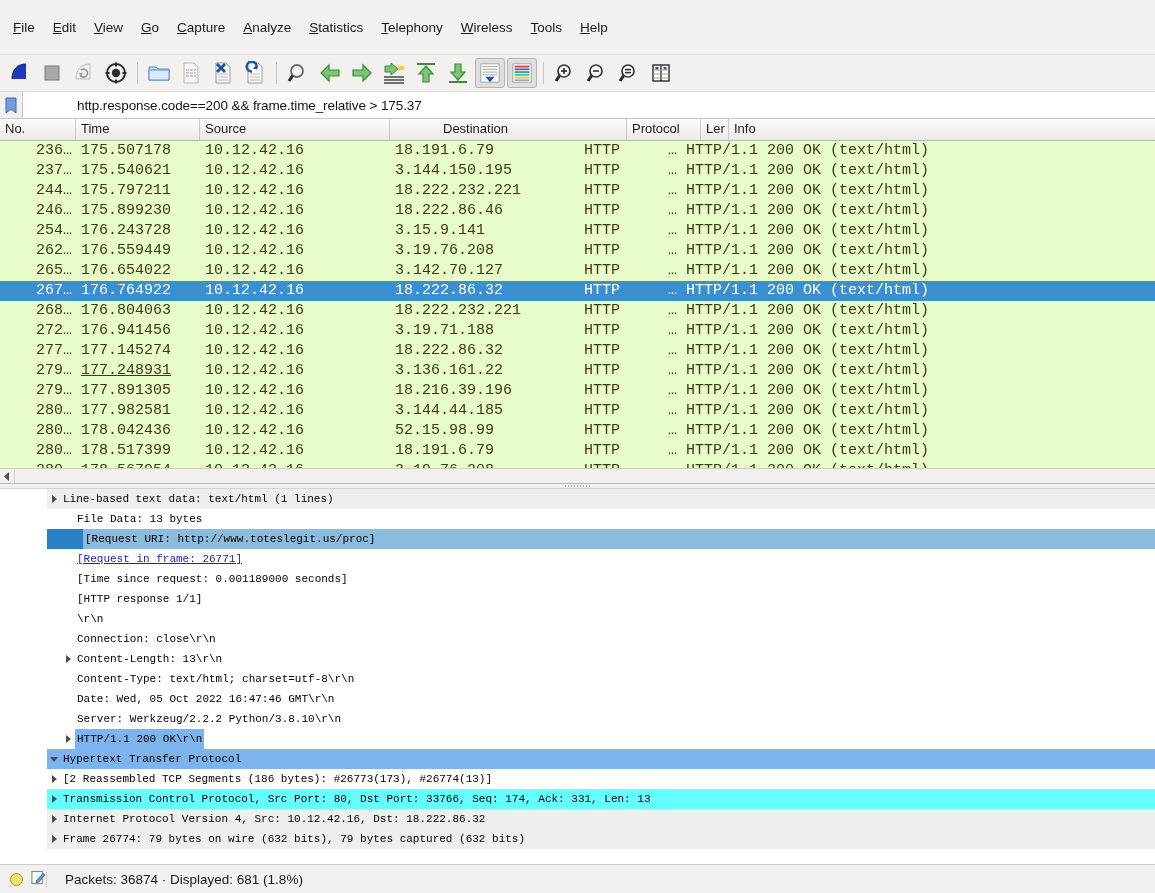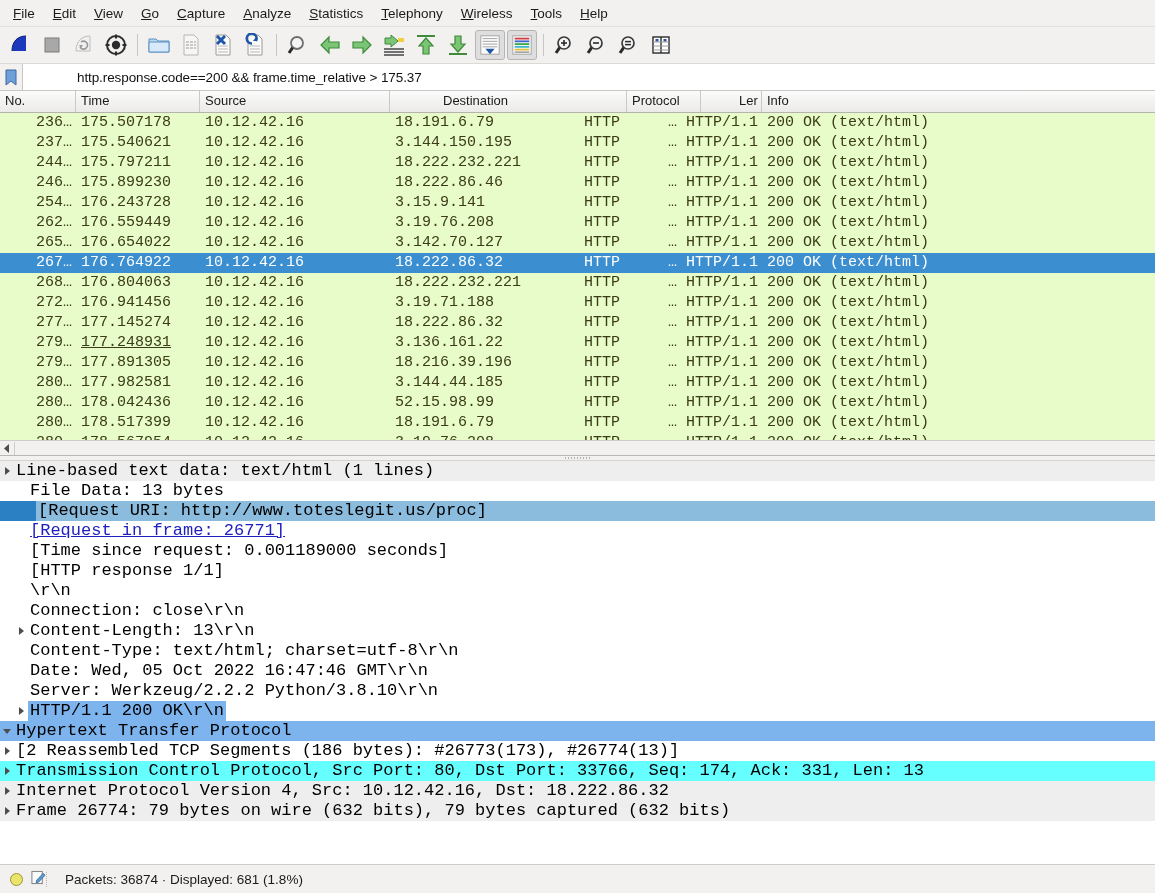--- a/index.html
+++ b/index.html
@@ -8,21 +8,21 @@
     background:#ffffff;
     font-family:"Liberation Sans",sans-serif;
     font-size:13px;color:#000;
     -webkit-font-smoothing:antialiased;
   }
   .app{width:1155px;height:893px;display:flex;flex-direction:column;background:#f2f1f0;}
 
   
   .menubar{
     height:26px;display:flex;align-items:center;
-    background:#f2f1f0;padding:0 4px;
+    background:#f2f1f0;padding:14px 4px;
     border-bottom:1px solid #e3e1de;
     flex:0 0 26px;
   }
   .menu-item{
     padding:3px 9px;font-size:13.5px;color:#1a1a1a;
     cursor:default;white-space:nowrap;border-radius:2px;
   }
   .menu-item u{text-decoration:underline;}
 
   
@@ -84,22 +84,23 @@
     display:flex;align-items:center;
   }
   .hscroll .arrow{
     width:14px;height:13px;display:flex;align-items:center;justify-content:center;
     background:#f2f1f0;border-right:1px solid #cfcdca;
   }
 
   
   .detail{
     flex:1;overflow:hidden;background:#fff;
-    font-family:"Liberation Mono",monospace;font-size:17px;
+    font-family:"Liberation Mono",monospace;font-size:11px;
     position:relative;
+    padding-left:47px;
   }
   .splitter{height:4px;flex:0 0 4px;background:#f2f1f0;border-bottom:1px solid #d6d4d1;position:relative;}
   .splitter:after{
     content:"";position:absolute;left:50%;top:1px;width:26px;height:2px;
     margin-left:-13px;
     background:repeating-linear-gradient(90deg,#b4b2af 0 1px,transparent 1px 3px);
   }
   .drow{display:flex;align-items:center;height:20px;line-height:20px;white-space:nowrap;}
   .drow .tw{width:14px;flex:0 0 14px;display:flex;align-items:center;justify-content:center;}
   .drow .dtext{padding-left:2px;}
@@ -333,21 +334,21 @@
     <div class="filter-input" title="Apply a display filter ... &lt;Ctrl-/&gt;">http.response.code==200 &amp;&amp; frame.time_relative &gt; 175.37</div>
   </div>
 
   <div class="plist">
     <div class="plist-head" id="plist-head">
         <div class="ph" style="width: 76px; flex: 0 0 76px;">No.</div>
         <div class="ph" style="width: 124px; flex: 0 0 124px;">Time</div>
         <div class="ph" style="width: 190px; flex: 0 0 190px;">Source</div>
         <div class="ph" style="width: 189px; flex: 0 0 189px; margin-left: 48px;">Destination</div>
         <div class="ph" style="width: 74px; flex: 0 0 74px;">Protocol</div>
-        <div class="ph" style="width: 28px; flex: 0 0 28px; margin-left: 33px;">Ler</div>
+        <div class="ph" style="width: 28px; flex: 0 0 28px;">Ler</div>
         <div class="ph" style="width: 474px; flex: 0 0 474px;">Info</div>
       </div>
     <div class="plist-body" id="plist-body">
         <div class="prow-wrap">
           <div class="prow http200">
             <div class="pc num" style="width: 76px; flex: 0 0 76px;">236…</div>
             <div class="pc pad" style="width: 124px; flex: 0 0 124px;">175.507178</div>
             <div class="pc pad" style="width: 190px; flex: 0 0 190px;">10.12.42.16</div>
             <div class="pc pad" style="width: 189px; flex: 0 0 189px;">18.191.6.79</div>
             <div class="pc pad" style="width: 74px; flex: 0 0 74px;">HTTP</div>

